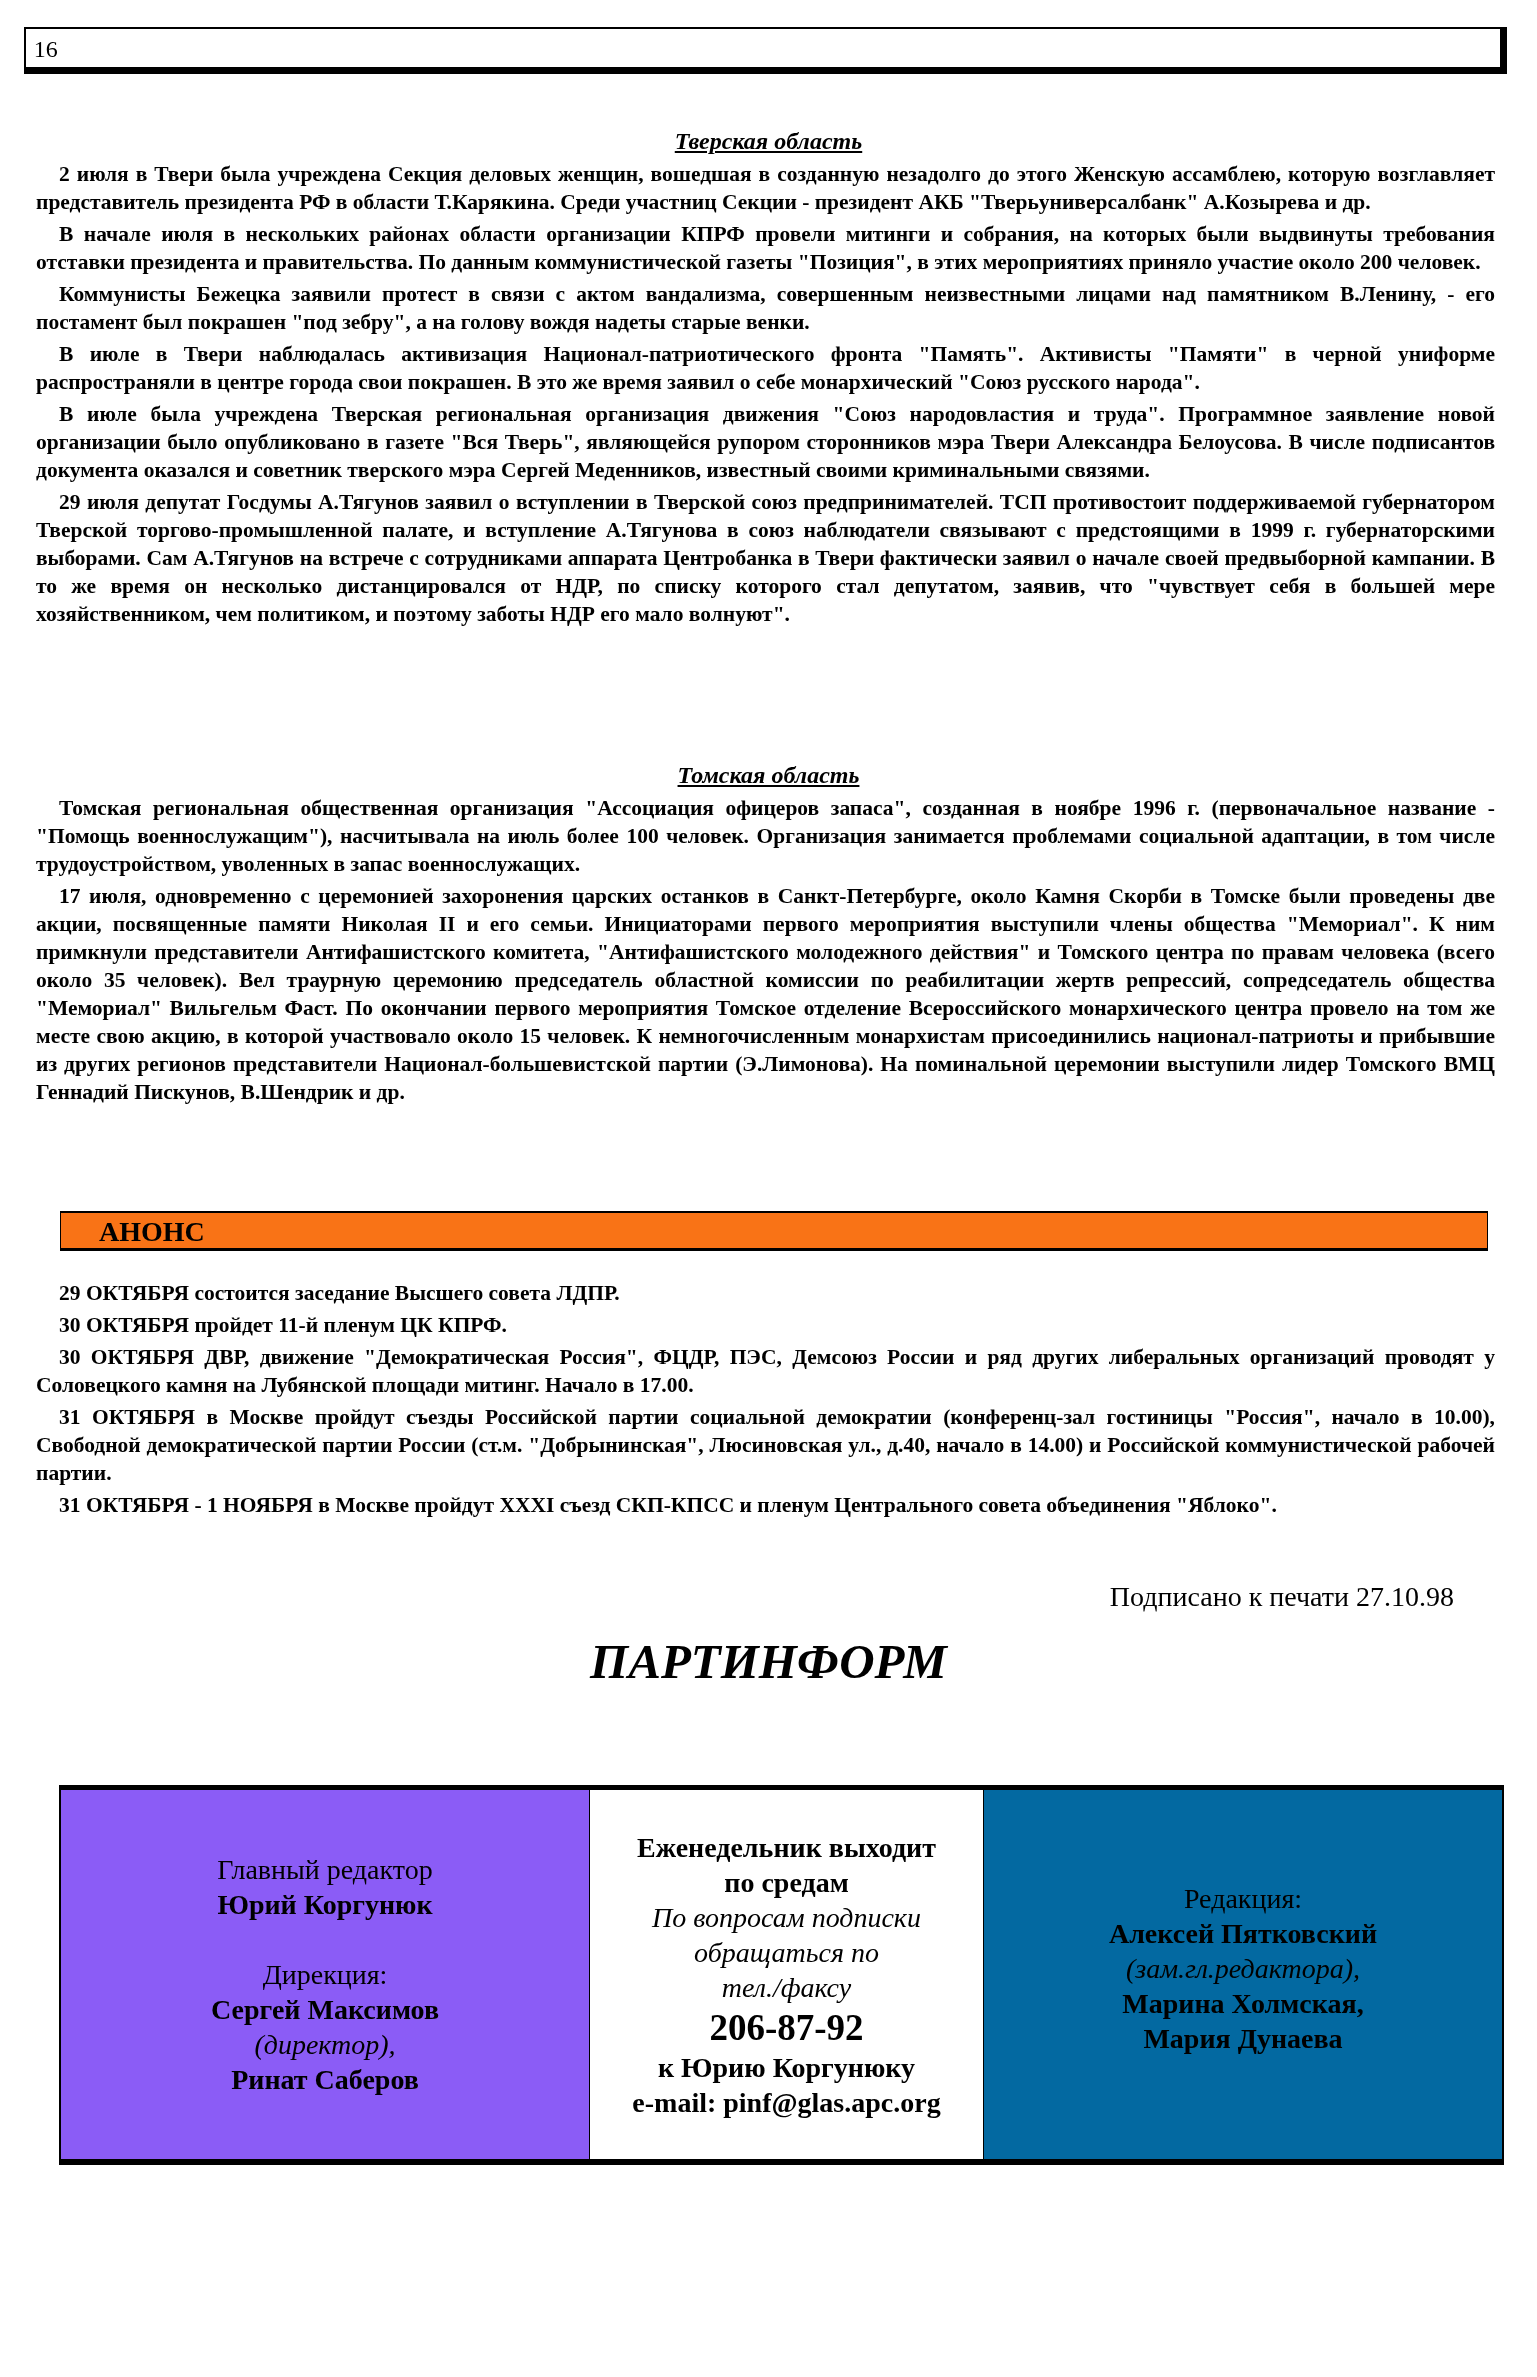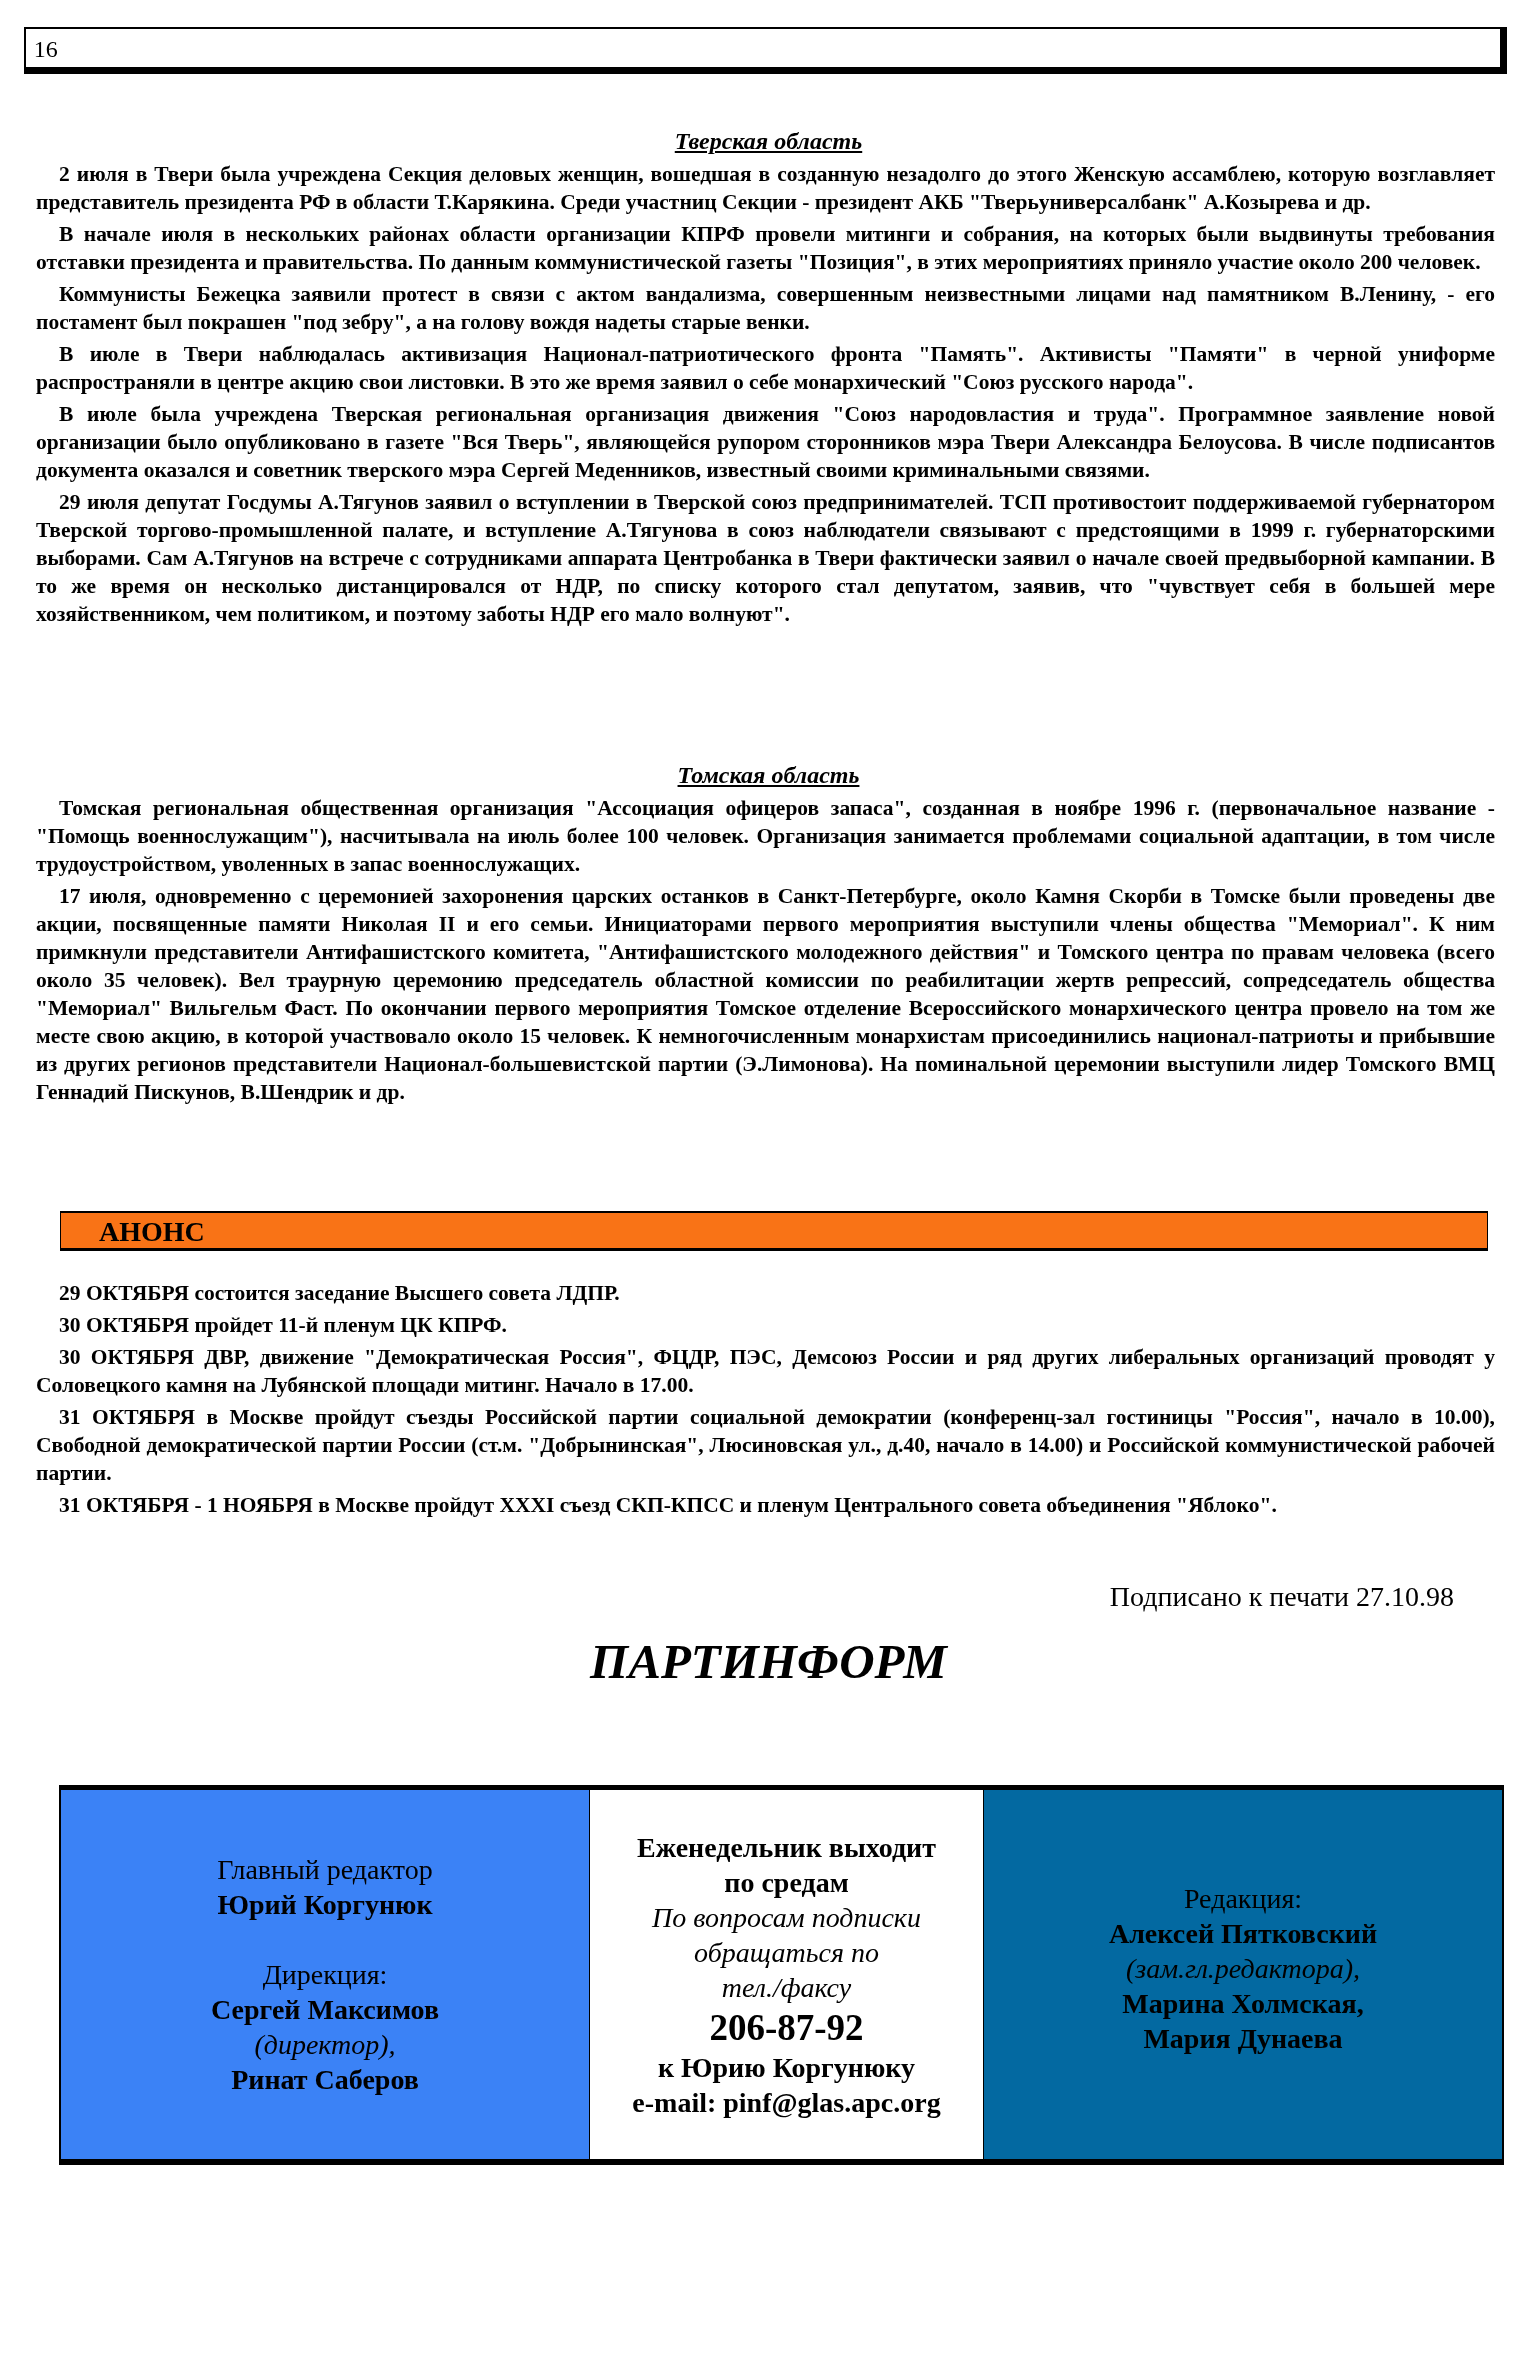--- a/index.html
+++ b/index.html
@@ -22,41 +22,41 @@
   .anons-bar span { position: absolute; left: 38px; top: 2.6px; font-size: 28px; font-weight: bold; line-height: 32px; }
 
   .signed { position: absolute; right: 83px; top: 1581px; font-size: 28px; }
   .mast { position: absolute; left: 0; width: 1537px; top: 1633px; text-align: center;
           font-size: 49px; font-weight: bold; font-style: italic; }
 
   .imprint { position: absolute; left: 59px; top: 1785px; width: 1441px; height: 369px;
              border: 2.6px solid #000; border-top-width: 5.1px; border-bottom-width: 6.4px; display: flex; }
   .col { display: flex; flex-direction: column; justify-content: center; align-items: center; text-align: center;
          font-size: 28px; line-height: 35px; }
-  .col.left { width: 528px; background: #3b82f6; border-right: 1.3px solid #000; }
+  .col.left { width: 528px; background: #8b5cf6; border-right: 1.3px solid #000; }
   .col.mid { width: 393px; background: #fff; border-right: 1.3px solid #000; }
   .col.right { flex: 1; background: #0369a1; justify-content: flex-start; padding-top: 91px; }
   .b { font-weight: bold; }
   .i { font-style: italic; font-family: Liberation Serif, serif; }
   .gap { height: 35px; }
   .phone { font-size: 37px; font-weight: bold; line-height: 45px; }
 </style>
 </head>
 <body>
 
 <div class="header">
   <span class="pgnum">16</span>
 </div>
 
 <div class="section-title" style="top:128px;">Тверская область</div>
 <div class="body-text" style="top:156px;">
   <p>2 июля в Твери была учреждена Секция деловых женщин, вошедшая в созданную незадолго до этого Женскую ассамблею, которую возглавляет представитель президента РФ в области Т.Карякина. Среди участниц Секции - президент АКБ "Тверьуниверсалбанк" А.Козырева и др.</p>
   <p>В начале июля в нескольких районах области организации КПРФ провели митинги и собрания, на которых были выдвинуты требования отставки президента и правительства. По данным коммунистической газеты "Позиция", в этих мероприятиях приняло участие около 200 человек.</p>
   <p>Коммунисты Бежецка заявили протест в связи с актом вандализма, совершенным неизвестными лицами над памятником В.Ленину, - его постамент был покрашен "под зебру", а на голову вождя надеты старые венки.</p>
-  <p>В июле в Твери наблюдалась активизация Национал-патриотического фронта "Память". Активисты "Памяти" в черной униформе распространяли в центре акцию свои листовки. В это же время заявил о себе монархический "Союз русского народа".</p>
+  <p>В июле в Твери наблюдалась активизация Национал-патриотического фронта "Память". Активисты "Памяти" в черной униформе распространяли в центре города свои покрашен. В это же время заявил о себе монархический "Союз русского народа".</p>
   <p>В июле была учреждена Тверская региональная организация движения "Союз народовластия и труда". Программное заявление новой организации было опубликовано в газете "Вся Тверь", являющейся рупором сторонников мэра Твери Александра Белоусова. В числе подписантов документа оказался и советник тверского мэра Сергей Меденников, известный своими криминальными связями.</p>
   <p>29 июля депутат Госдумы А.Тягунов заявил о вступлении в Тверской союз предпринимателей. ТСП противостоит поддерживаемой губернатором Тверской торгово-промышленной палате, и вступление А.Тягунова в союз наблюдатели связывают с предстоящими в 1999 г. губернаторскими выборами. Сам А.Тягунов на встрече с сотрудниками аппарата Центробанка в Твери фактически заявил о начале своей предвыборной кампании. В то же время он несколько дистанцировался от НДР, по списку которого стал депутатом, заявив, что "чувствует себя в большей мере хозяйственником, чем политиком, и поэтому заботы НДР его мало волнуют".</p>
 </div>
 
 <div class="section-title" style="top:762px;">Томская область</div>
 <div class="body-text" style="top:790px;">
   <p>Томская региональная общественная организация "Ассоциация офицеров запаса", созданная в ноябре 1996 г. (первоначальное название - "Помощь военнослужащим"), насчитывала на июль более 100 человек. Организация занимается проблемами социальной адаптации, в том числе трудоустройством, уволенных в запас военнослужащих.</p>
   <p>17 июля, одновременно с церемонией захоронения царских останков в Санкт-Петербурге, около Камня Скорби в Томске были проведены две акции, посвященные памяти Николая II и его семьи. Инициаторами первого мероприятия выступили члены общества "Мемориал". К ним примкнули представители Антифашистского комитета, "Антифашистского молодежного действия" и Томского центра по правам человека (всего около 35 человек). Вел траурную церемонию председатель областной комиссии по реабилитации жертв репрессий, сопредседатель общества "Мемориал" Вильгельм Фаст. По окончании первого мероприятия Томское отделение Всероссийского монархического центра провело на том же месте свою акцию, в которой участвовало около 15 человек. К немногочисленным монархистам присоединились национал-патриоты и прибывшие из других регионов представители Национал-большевистской партии (Э.Лимонова). На поминальной церемонии выступили лидер Томского ВМЦ Геннадий Пискунов, В.Шендрик и др.</p>
 </div>
 

